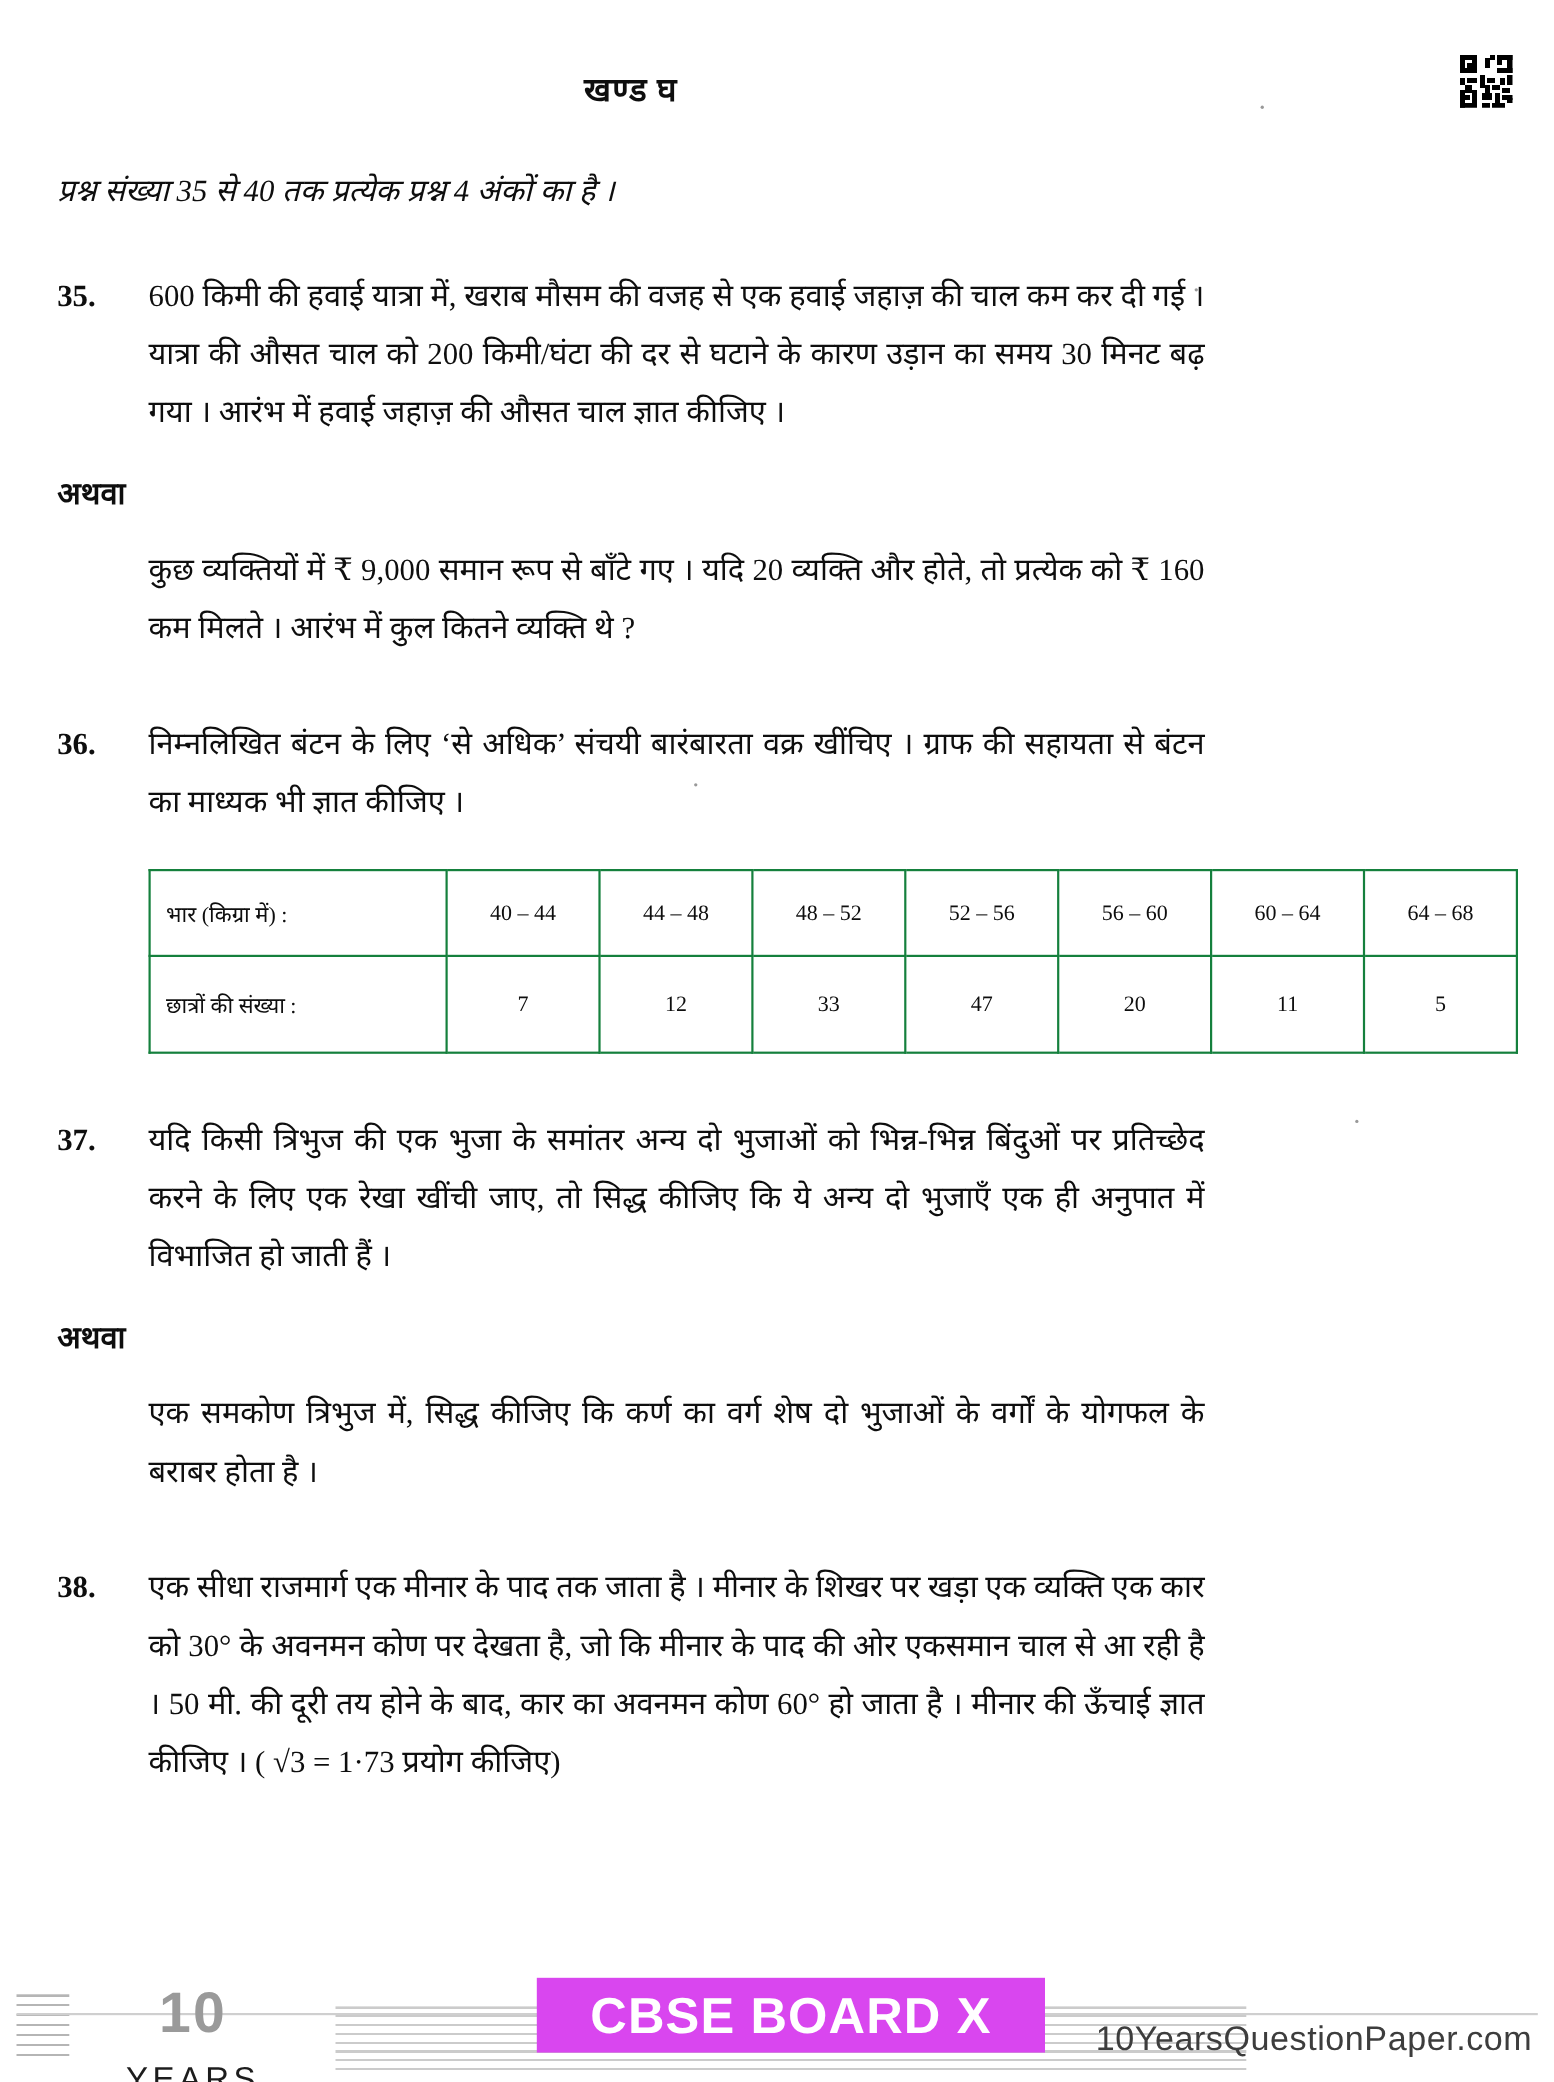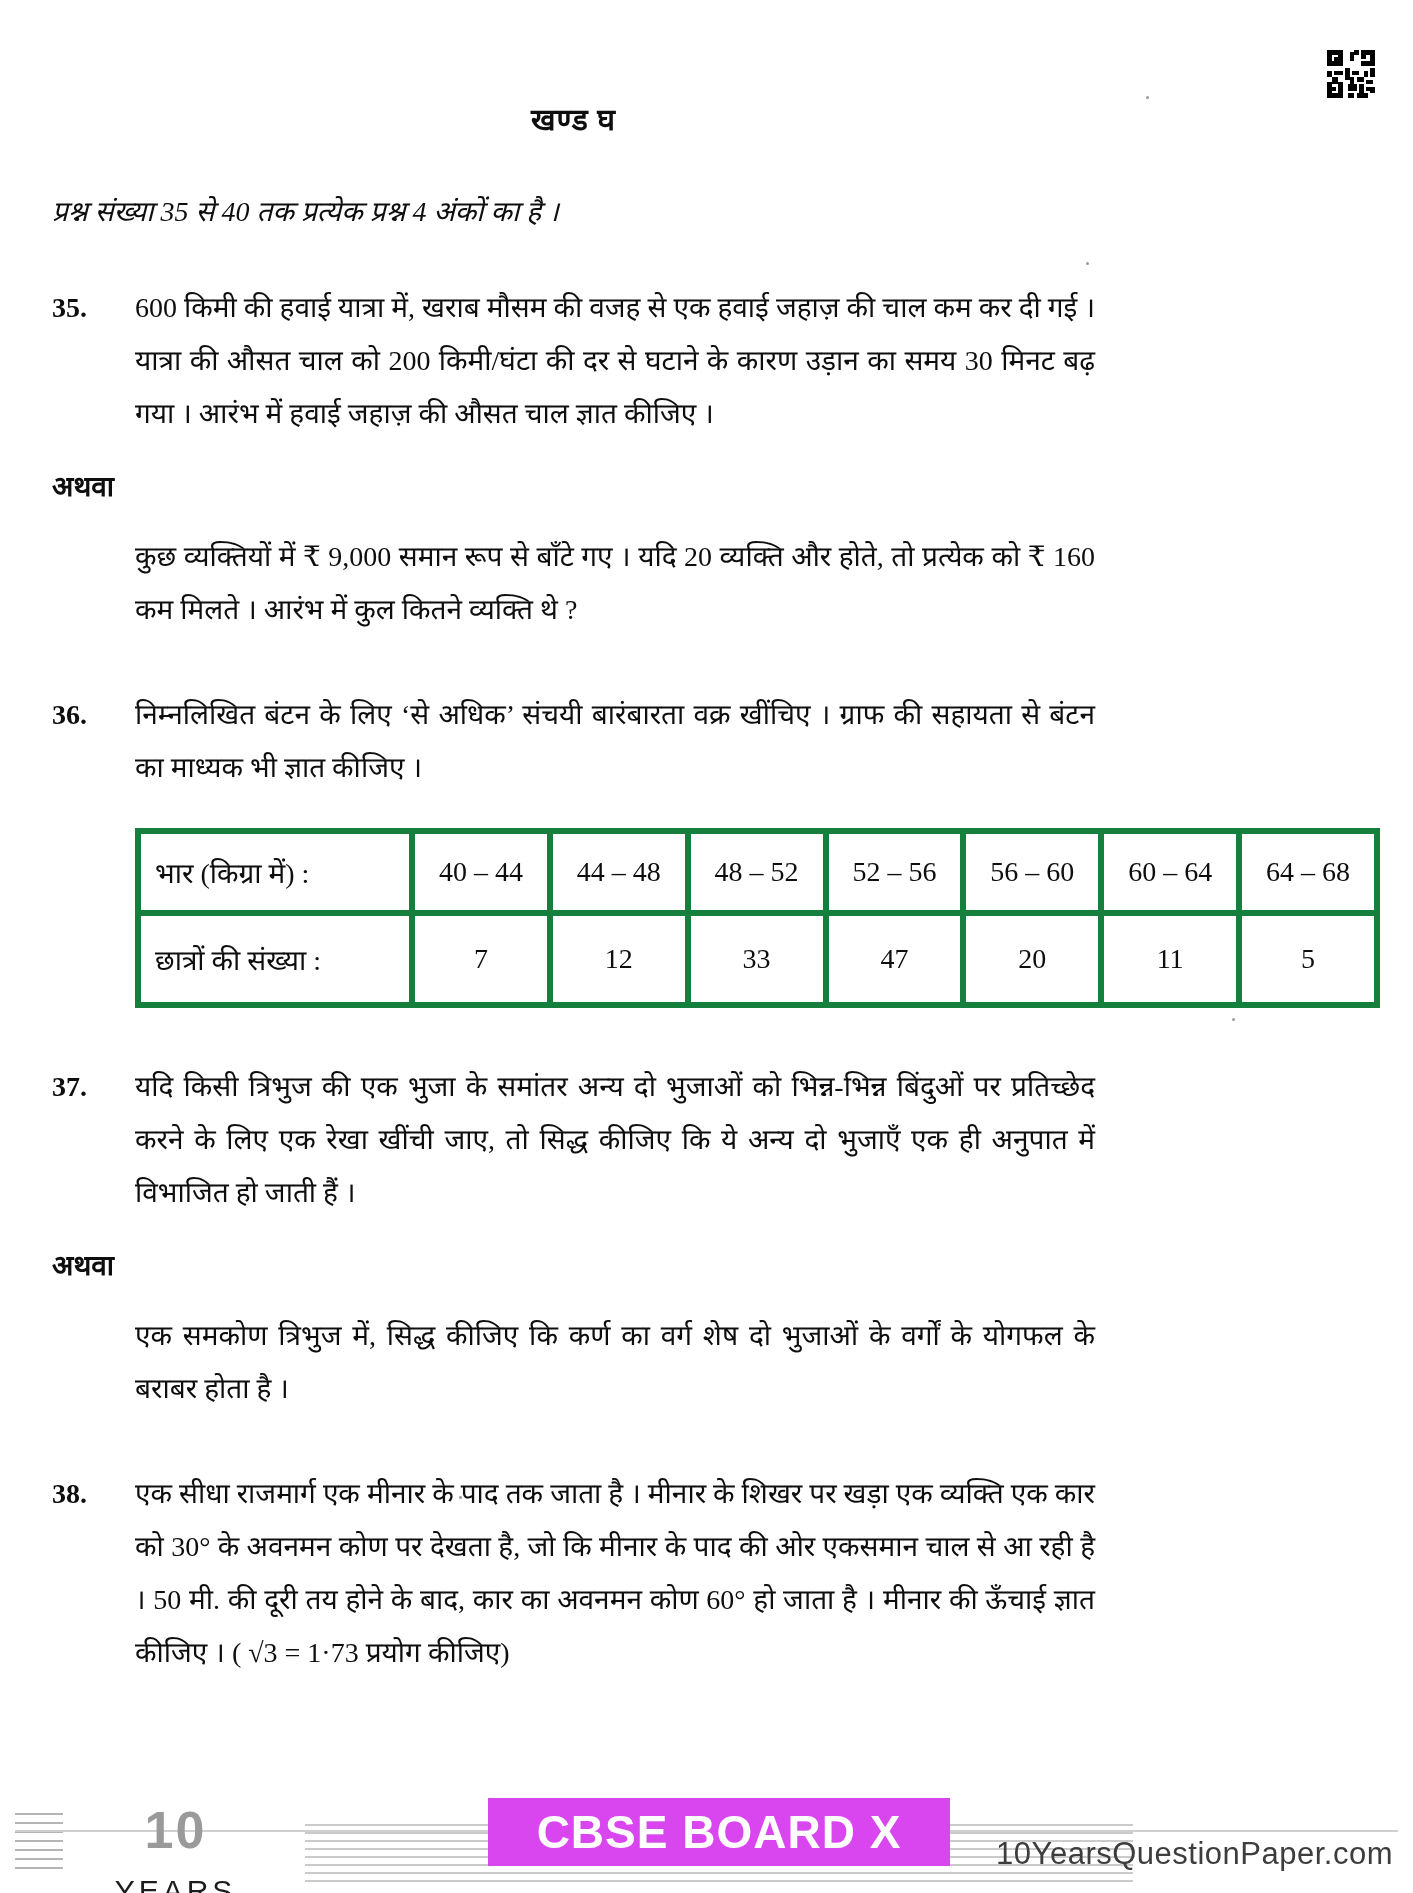--- a/index.html
+++ b/index.html
@@ -15,21 +15,21 @@
   }
   
   .speck{position:absolute;background:#555;border-radius:50%;width:3px;height:3px;opacity:.6;}
 
   
   .qr{position:absolute;top:50px;right:38px;width:48px;height:48px;}
 
   
   .content{position:absolute;top:0;left:52px;width:1330px;}
   .section-heading{
-    margin-top:98px;
+    margin-top:60px;
     width:1043px;            
     text-align:center;
     font-size:30px;font-weight:bold;
     letter-spacing:1px;
   }
   .instruction{
     margin-top:52px;
     font-style:italic;
     font-size:28px;
     width:1043px;
@@ -49,22 +49,22 @@
   }
 
   
   table.dist{
     border-collapse:collapse;
     margin:34px 0 0 83px;
     table-layout:fixed;
     width:1245px;
   }
   table.dist td{
-    border:6px solid #15803d;
-    font-size:28px;
+    border:2px solid #15803d;
+    font-size:20px;
     text-align:center;
     padding:0 6px;
     height:76px;
     white-space:nowrap;
   }
   table.dist td.label{width:248px;text-align:left;padding-left:14px;}
   table.dist tr:nth-child(2) td{height:86px;}
 
   
   .footer{position:absolute;left:0;bottom:0;width:1413px;height:135px;}

